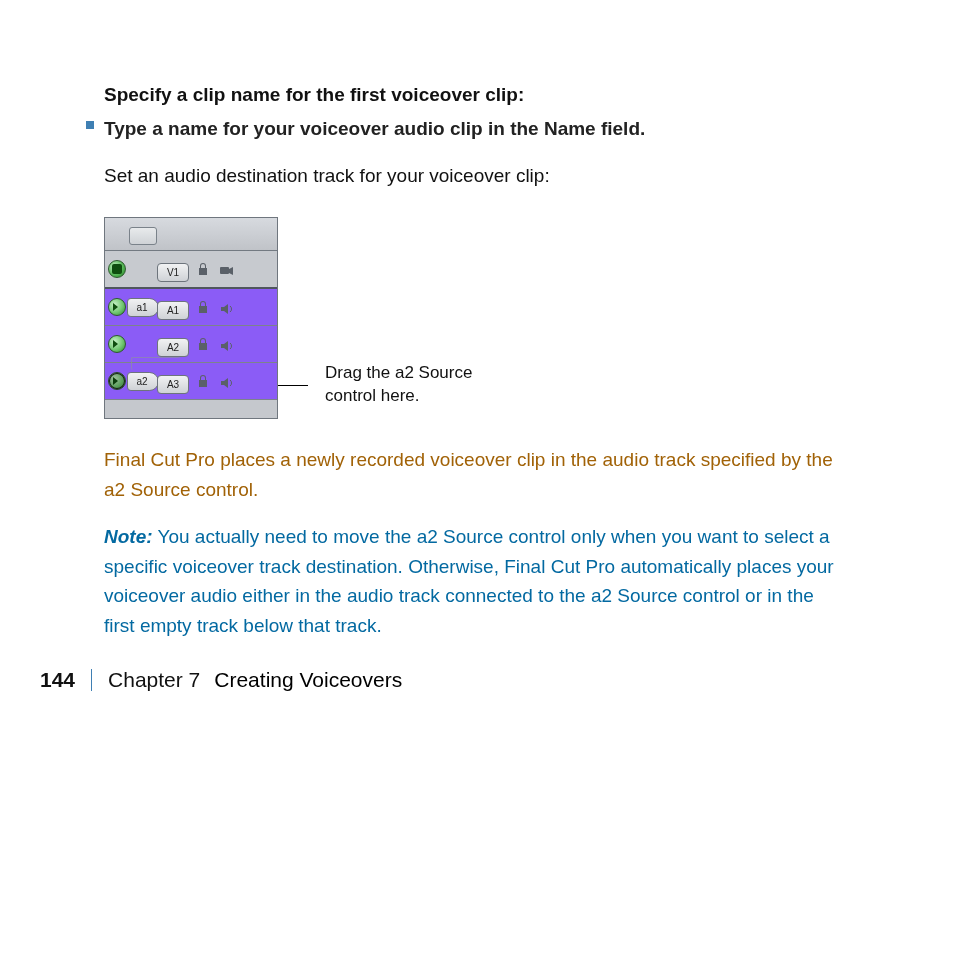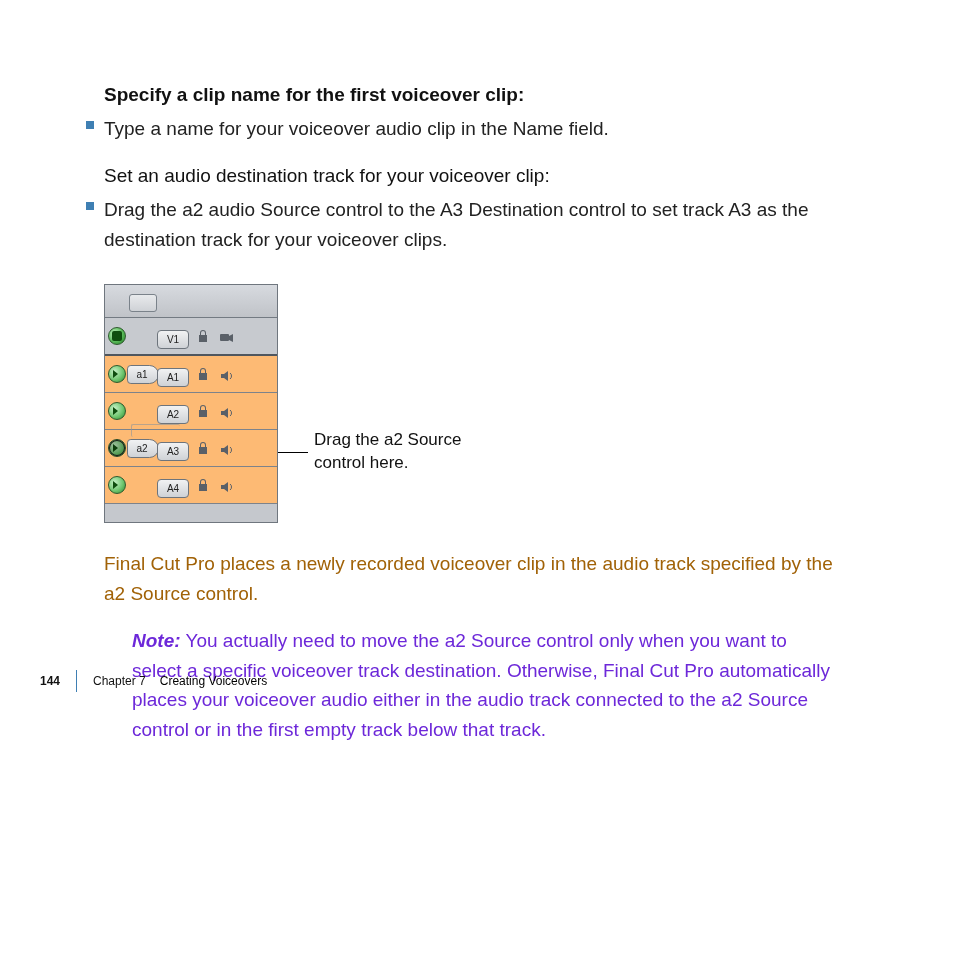--- a/index.html
+++ b/index.html
@@ -43,33 +43,33 @@
     width: 8px;
     height: 8px;
     background: #3f7fb3;
   }
   .bullet-row .txt {
     display: block;
     margin-left: 18px;
     font-size: 19px;
     line-height: 1.55;
     color: #222;
+    font-weight: bold;
   }
   .body-para {
     font-size: 19px;
     line-height: 1.55;
     margin-top: 26px;
     color: #a16207;
   }
   .note-para {
     font-size: 19px;
     line-height: 1.55;
     margin-top: 18px;
-    color: #6d28d9;
-    margin-left: 28px;
+    color: #0369a1;
   }
   .note-label {
     font-style: italic;
     font-weight: 700;
   }
 
   
   .figure-wrap {
     margin-top: 30px;
     margin-bottom: 10px;
@@ -98,21 +98,21 @@
     border: 1px solid #7a828a;
     border-radius: 3px;
     background: linear-gradient(#e8eaec,#cfd2d6);
   }
   .tp-row {
     height: 36px;
     border-bottom: 1px solid #7d838b;
     display: flex;
     align-items: center;
     position: relative;
-    background: #fdba74;
+    background: #8b5cf6;
   }
   .tp-row.video {
     background: #c7cacf;
     border-bottom: 2px solid #4f565e;
   }
   .tp-row:last-child { border-bottom: none; }
   .tp-ind {
     width: 24px;
     display:flex;
     align-items:center;
@@ -205,20 +205,21 @@
     border-right:none;
     border-radius: 2px;
     opacity:0.6;
   }
 
   
   .callout {
     display:flex;
     align-items:center;
     margin-left: 0;
+    gap: 11px;
   }
   .callout-line {
     width: 30px;
     height: 1px;
     background:#000;
     position: relative;
     top: 0;
   }
   .callout-text {
     font-size: 17px;
@@ -235,21 +236,21 @@
     margin-top: 145px; 
   }
 
   
   .footer {
     position:absolute;
     left:40px;
     bottom:28px;
     display:flex;
     align-items:center;
-    font-size:12px;
+    font-size:21px;
   }
   .footer .pgnum {
     font-weight:700;
     color:#111;
     margin-right: 16px;
   }
   .footer .vsep {
     width:1px;
     height:22px;
     background:#3f7fb3;
@@ -269,24 +270,20 @@
 
 <div class="page">
 
   <div class="heading1">Specify a clip name for the first voiceover clip:</div>
   <div class="bullet-row">
     <span class="sq"></span>
     <span class="txt">Type a name for your voiceover audio clip in the Name field.</span>
   </div>
 
   <div class="heading2">Set an audio destination track for your voiceover clip:</div>
-  <div class="bullet-row">
-    <span class="sq"></span>
-    <span class="txt">Drag the a2 audio Source control to the A3 Destination control to set track A3 as the destination track for your voiceover clips.</span>
-  </div>
 
   <div class="figure-wrap figure-align">
     <div class="track-panel">
       <div class="tp-top"></div>
 
       <div class="tp-row video">
         <div class="tp-ind">
             <span class="circ vid"></span>
           </div>
         <div class="tp-src"></div>
@@ -374,42 +371,20 @@
             </span>
           </div>
         <div class="tp-vis">
             <span class="icon-vis"><svg viewBox="0 0 14 12">
                 <path fill="#5a6068" d="M1 4h3l4-3v10l-4-3H1z"></path>
                 <path stroke="#5a6068" fill="none" d="M10 3c2 1 2 5 0 6"></path>
               </svg></span>
           </div>
       </div>
 
-      <div class="tp-row">
-        <div class="tp-ind">
-            <span class="circ aud"></span>
-          </div>
-        <div class="tp-src"></div>
-        <div class="tp-dest">
-            <span class="pill dest">A4</span>
-          </div>
-        <div class="tp-lock">
-            <span class="icon-lock">
-              <svg viewBox="0 0 12 14">
-                <path fill="#5a6068" d="M3 6V4a3 3 0 016 0v2h1v7H2V6h1zm1 0h4V4a2 2 0 10-4 0v2z"></path>
-              </svg>
-            </span>
-          </div>
-        <div class="tp-vis">
-            <span class="icon-vis"><svg viewBox="0 0 14 12">
-                <path fill="#5a6068" d="M1 4h3l4-3v10l-4-3H1z"></path>
-                <path stroke="#5a6068" fill="none" d="M10 3c2 1 2 5 0 6"></path>
-              </svg></span>
-          </div>
-      </div>
 
       <div style="height:18px;background:#c5c8cd;"></div>
     </div>
 
     <div class="callout">
       <div class="callout-line"></div>
       <div class="callout-text">Drag the a2 Source control here.</div>
     </div>
   </div>
 

